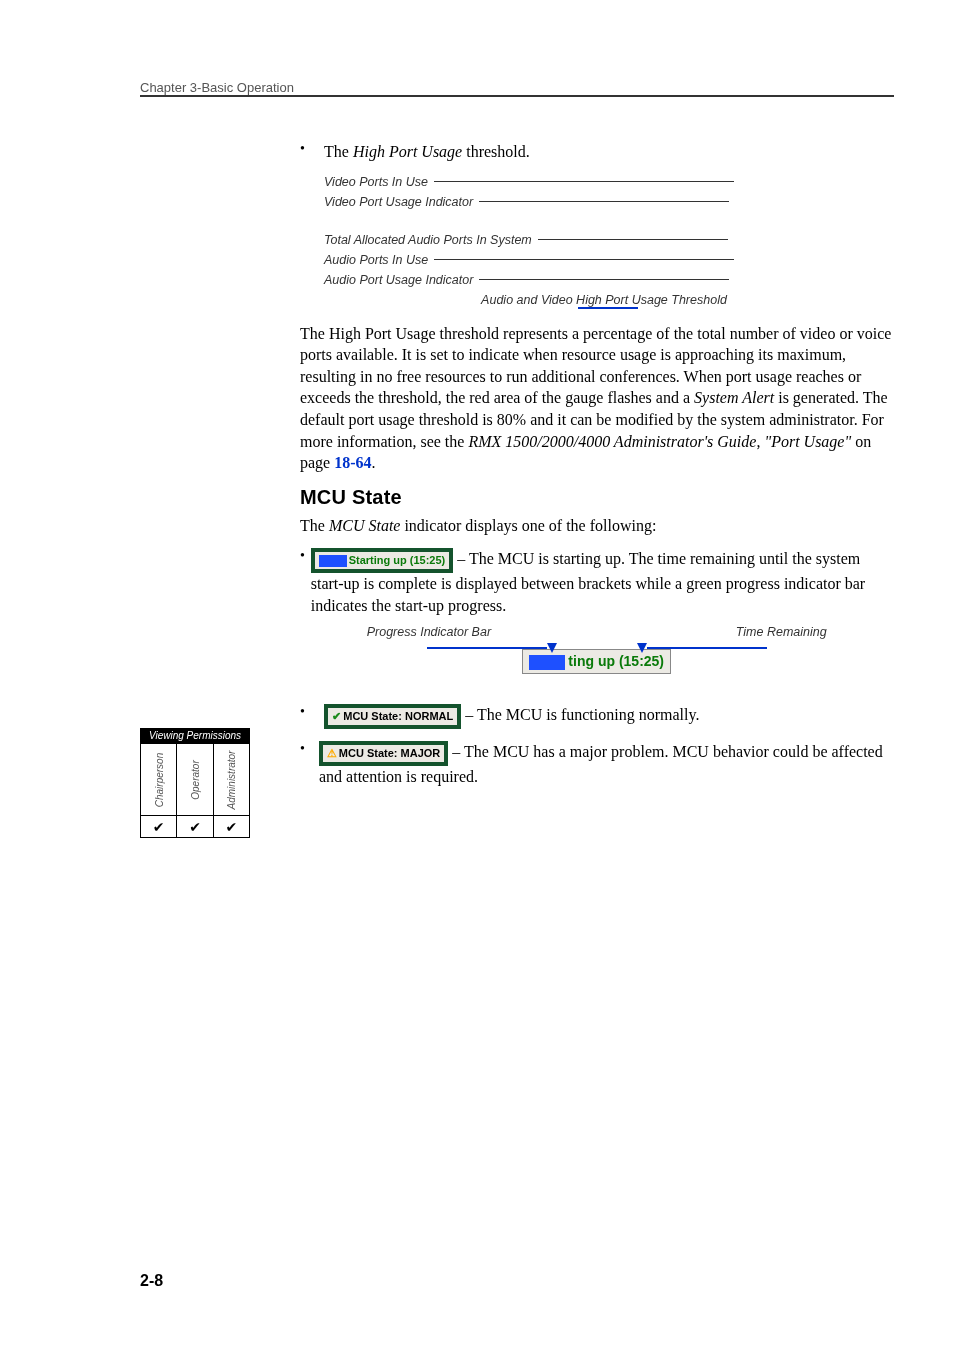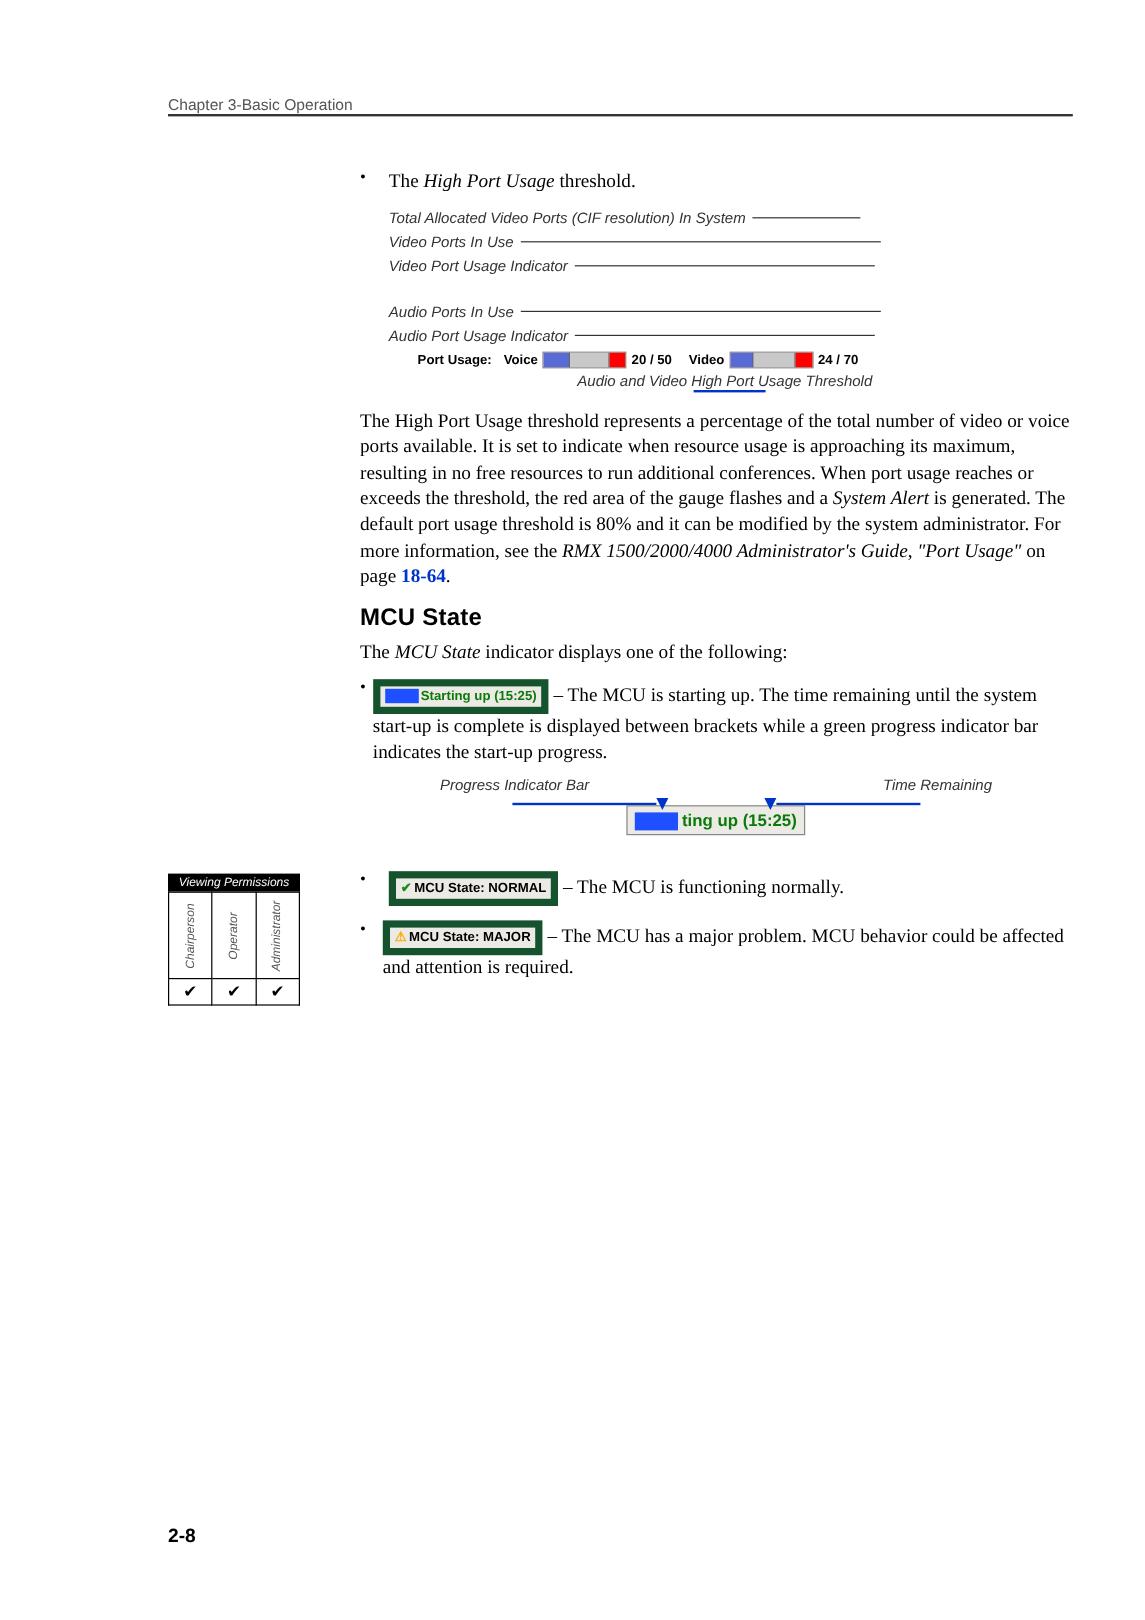--- a/index.html
+++ b/index.html
@@ -27,21 +27,21 @@
   .side-permissions { position:absolute; left:140px; top:728px; width:110px; }
   .perm-header { background:#000; color:#fff; font-family: Arial, Helvetica, sans-serif; font-style:italic; font-size:10px; text-align:center; padding:2px 0; }
   .perm-table { border-collapse:collapse; width:100%; }
   .perm-table td { border:1px solid #000; width:33.33%; height:72px; position:relative; }
   .perm-vert { font-family: Arial, Helvetica, sans-serif; font-style:italic; font-size:10px; transform: rotate(-90deg); transform-origin: center; position:absolute; left:50%; top:50%; translate:-50% -50%; white-space:nowrap; color:#555; }
   .perm-check-row td { height:22px; text-align:center; vertical-align:middle; }
   .check { color:#000; font-size:14px; }
 
   .section-head { font-family: "Arial Black", Arial, sans-serif; font-weight:900; font-size:20px; margin-left:160px; margin-bottom:6px; letter-spacing:0.2px; }
 
-  .indicator-chip { display:inline-block; border:6px solid #14532d; background:#eceae4; padding:1px 4px; font-family: Verdana, Arial, sans-serif; font-size:11px; font-weight:bold; vertical-align:middle;text-align:right; }
+  .indicator-chip { display:inline-block; border:4px solid #14532d; background:#eceae4; padding:1px 4px; font-family: Verdana, Arial, sans-serif; font-size:11px; font-weight:bold; vertical-align:middle;text-align:right; }
   .indicator-chip .green { color:#0a7a0a; }
   .indicator-chip .bar-blue { display:inline-block; background:#1e50ff; height:12px; width:28px; vertical-align:middle; margin-right:2px; }
   .state-check-icon { color:#1a8a1a; font-weight:bold; margin-right:2px; }
   .state-warn-icon { color:#ffaa00; margin-right:2px; }
 
   .progress-diagram { margin-left:56px; margin-top:8px; margin-bottom:18px; }
   .progress-labels { display:flex; justify-content:space-between; width:460px; margin-bottom:2px; }
   .arrow-down { width:0; height:0; border-left:5px solid transparent; border-right:5px solid transparent; border-top:10px solid #0033cc; }
   .progress-chip-wrap { display:flex; justify-content:center; width:460px; }
   .big-chip { display:inline-block; border:1px solid #888; background:#eceae4; padding:2px 6px; font-family: Verdana, Arial, sans-serif; font-size:14px; font-weight:bold; }
@@ -61,58 +61,41 @@
   <div class="indent-block">
     <div class="bullet-row">
       <div class="bullet-dot">•</div>
       <div class="bullet-text">
         <span>The </span><span class="italic">High Port Usage</span><span> threshold.</span>
       </div>
     </div>
 
     <div class="callout-block connector-box" style="position:relative; width:560px;">
       <div class="callout-row">
-          <span class="label">Total Allocated Video Ports (CIF resolution) In System</span>
-          <span class="callout-line" style="width:90px; margin-left:6px;"></span>
-        </div>
-      <div class="callout-row">
           <span class="label">Video Ports In Use</span>
           <span class="callout-line" style="width:300px; margin-left:6px;"></span>
         </div>
       <div class="callout-row" style="margin-bottom:24px;">
           <span class="label">Video Port Usage Indicator</span>
           <span class="callout-line" style="width:250px; margin-left:6px;"></span>
         </div>
 
       <div class="callout-row">
+          <span class="label">Total Allocated Audio Ports In System</span>
+          <span class="callout-line" style="width:190px; margin-left:6px;"></span>
+        </div>
+      <div class="callout-row">
           <span class="label">Audio Ports In Use</span>
           <span class="callout-line" style="width:300px; margin-left:6px;"></span>
         </div>
       <div class="callout-row">
           <span class="label">Audio Port Usage Indicator</span>
           <span class="callout-line" style="width:250px; margin-left:6px;"></span>
         </div>
 
-      <div class="port-usage-bar">
-        <span>Port Usage:</span>
-        <span style="margin-left:10px;">Voice</span>
-        <span class="gauge" style="width:70px;">
-          <span class="gauge-seg-blue" style="width:22px;"></span>
-          <span class="gauge-seg-gray" style="width:34px;"></span>
-          <span class="gauge-seg-red" style="width:14px;"></span>
-        </span>
-        <span>20 / 50</span>
-        <span style="margin-left:14px;">Video</span>
-        <span class="gauge" style="width:70px;">
-          <span class="gauge-seg-blue" style="width:20px;"></span>
-          <span class="gauge-seg-gray" style="width:36px;"></span>
-          <span class="gauge-seg-red" style="width:14px;"></span>
-        </span>
-        <span>24 / 70</span>
-      </div>
 
       <div class="callout-row" style="margin-top:2px;flex-direction:column;">
           <span class="label">Audio and Video High Port Usage Threshold</span>
           <span style="border-top:2px solid #0033cc; width:60px; margin-left:8px;"></span>
         </div>
     </div>
   </div>
 
   <div class="body-para">
     <span>The High Port Usage threshold represents a percentage of the total number of video or voice ports available. It is set to indicate when resource usage is approaching its maximum, resulting in no free resources to run additional conferences. When port usage reaches or exceeds the threshold, the red area of the gauge flashes and a </span><span class="italic">System Alert</span><span> is generated. The default port usage threshold is 80% and it can be modified by the system administrator. For more information, see the </span><span class="italic">RMX 1500/2000/4000 Administrator's Guide</span><span>, </span><span class="italic">"Port Usage"</span><span> on page </span><span class="link-blue">18-64</span><span>.</span>

